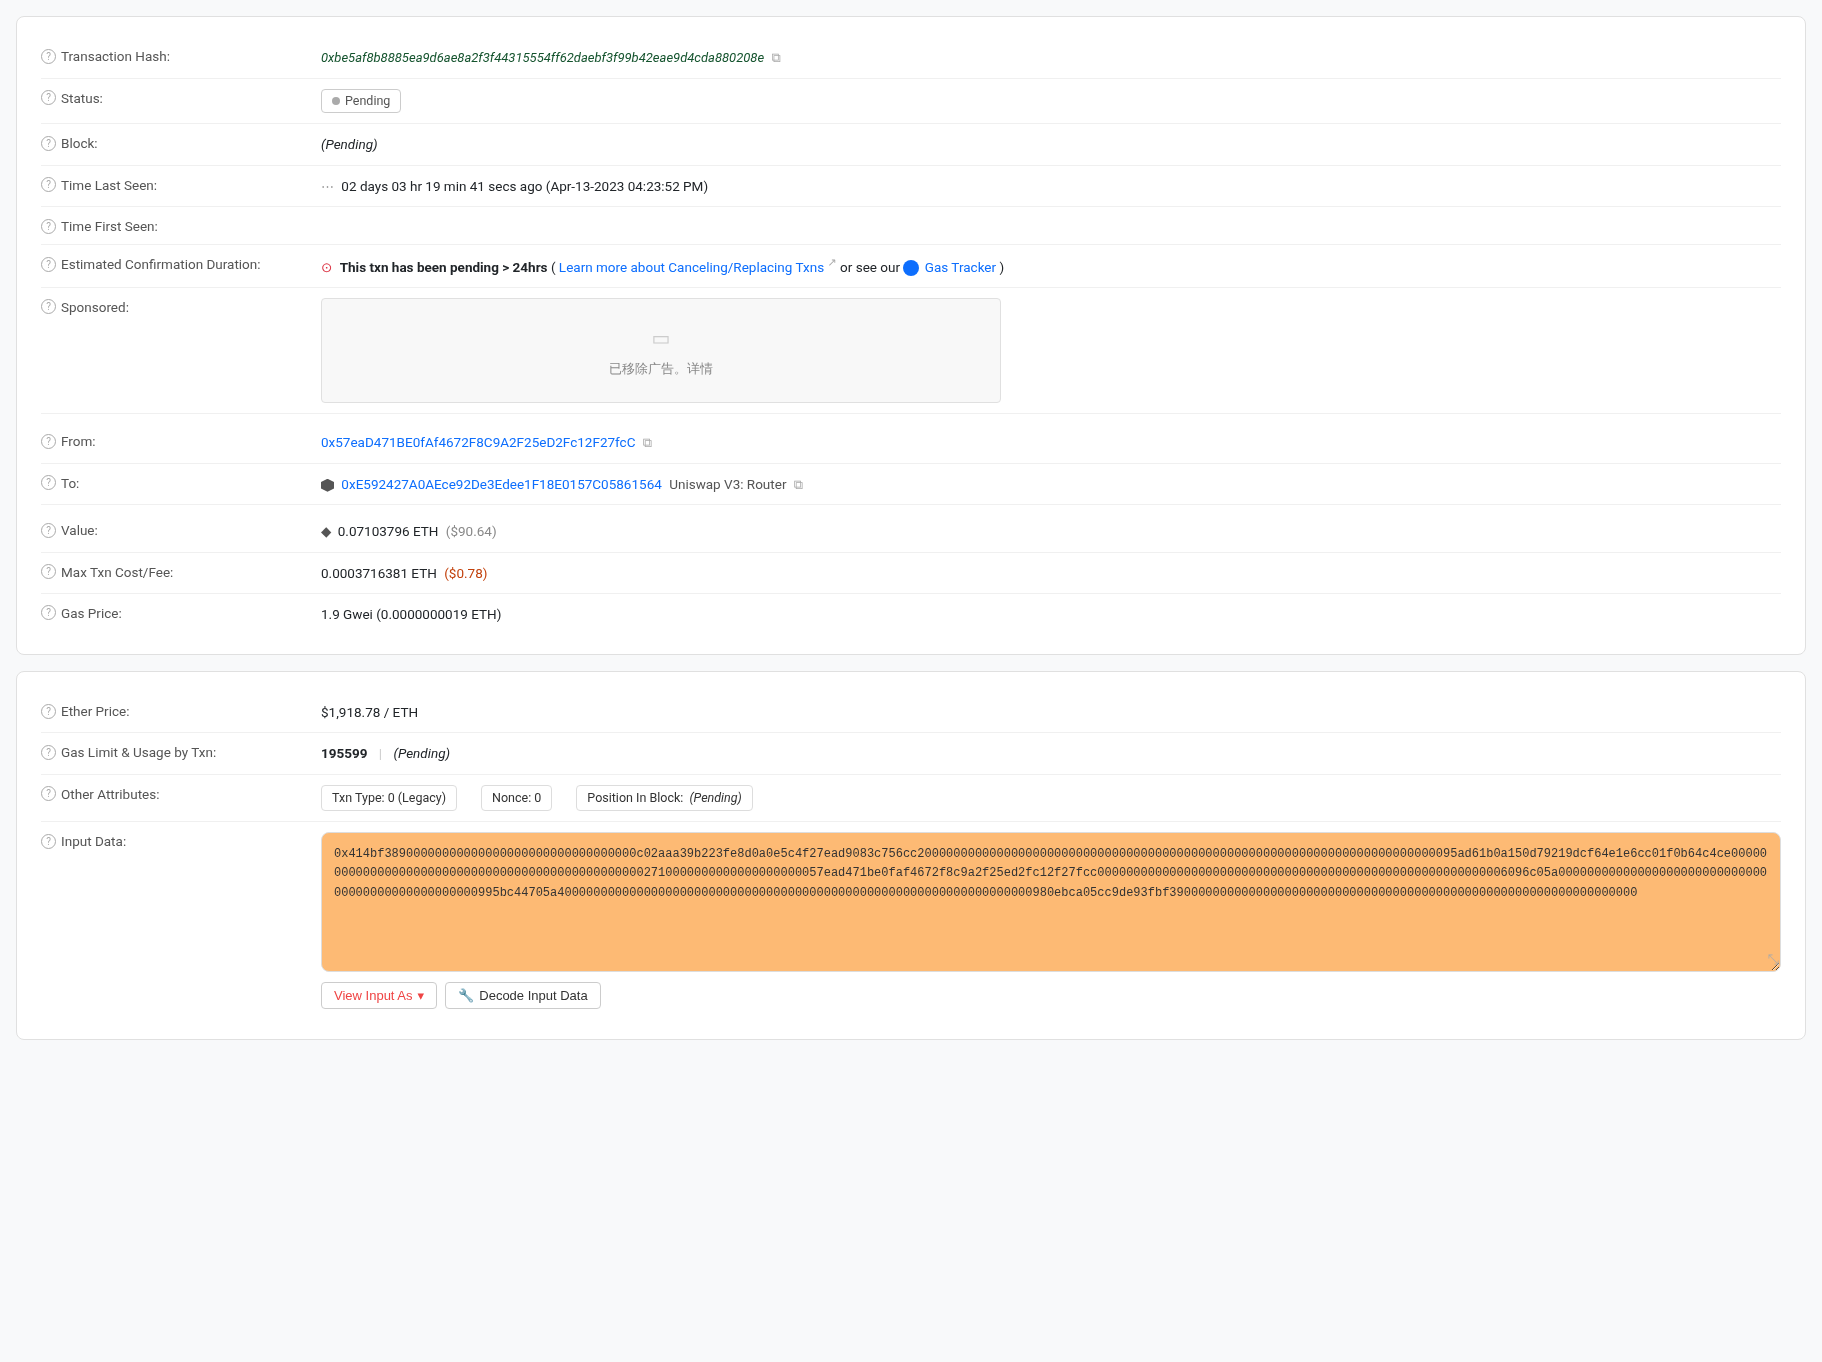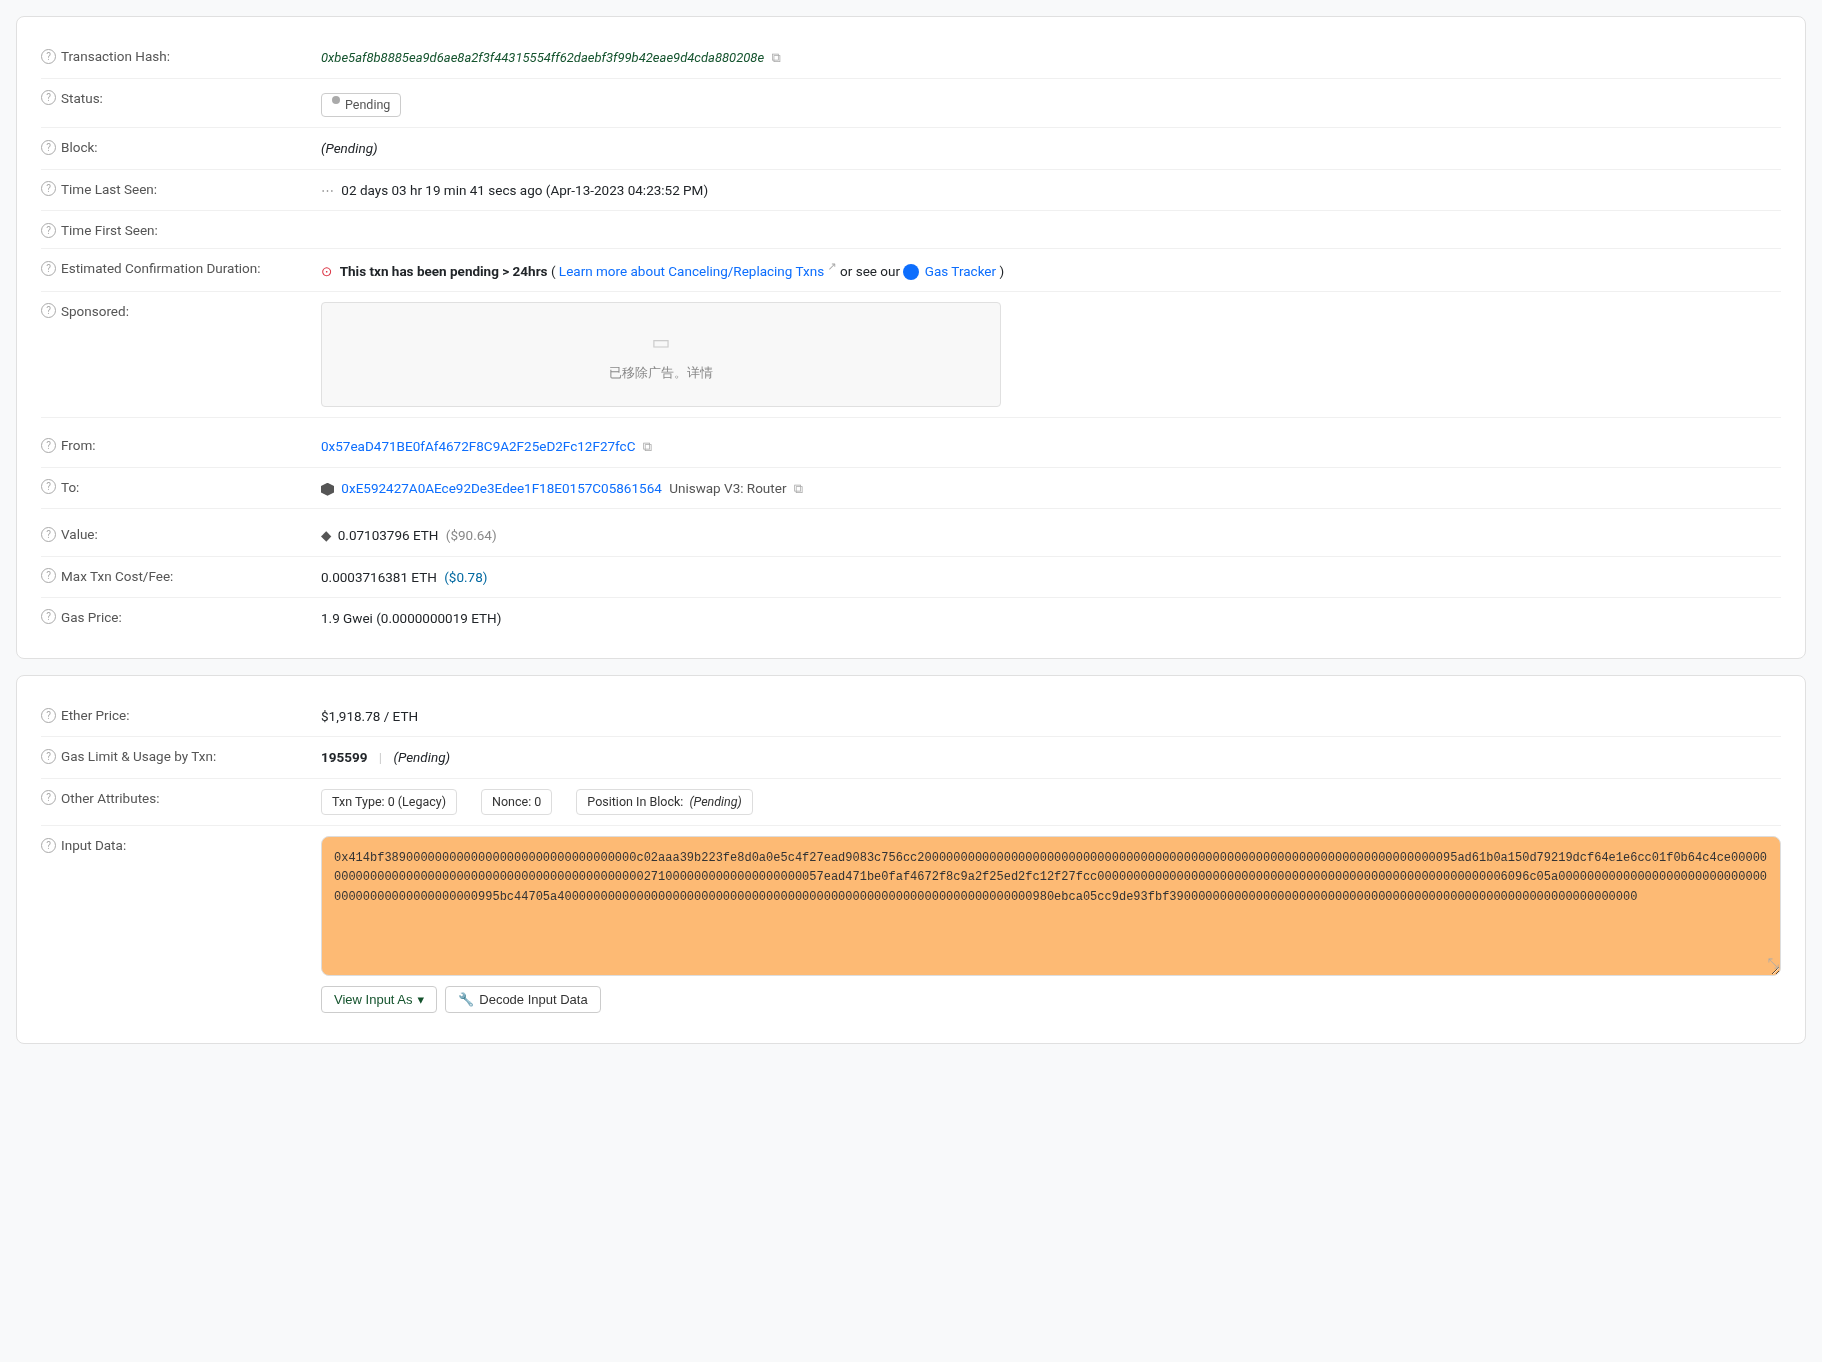--- a/index.html
+++ b/index.html
@@ -58,21 +58,21 @@
       text-decoration: none;
       text-align: center;
     }
     .hash-text {
       font-style: italic;
       color: #14532d;
       font-size: 13px;
     }
     .badge-pending {
       display: inline-flex;
-      align-items: flex-start;
+      align-items: center;
       gap: 5px;
       border: 1px solid #ccc;
       border-radius: 4px;
       padding: 2px 10px;
       font-size: 12.5px;
       color: #555;
       background: #fff;
     }
     .badge-pending .dot {
       width: 8px;
@@ -140,21 +140,21 @@
     .btn-outline {
       border: 1px solid #ccc;
       border-radius: 4px;
       background: #fff;
       padding: 5px 12px;
       font-size: 13px;
       cursor: pointer;
       display: inline-flex;
       align-items: center;
       gap: 5px;
-      color: #14532d;
+      color: #ef4444;
     }
     .btn-decode {
       border: 1px solid #ccc;
       border-radius: 4px;
       background: #fff;
       padding: 5px 12px;
       font-size: 13px;
       cursor: pointer;
       display: inline-flex;
       align-items: center;
@@ -308,21 +308,21 @@
     </div>
   </div>
 
   <div class="row">
     <div class="label">
       <span class="help-icon">?</span>
       <span>Max Txn Cost/Fee:</span>
     </div>
     <div class="value">
       <span>0.0003716381 ETH</span>
-      <span style="color:#0369a1; margin-left:4px;">($0.78)</span>
+      <span style="color:#c2410c; margin-left:4px;">($0.78)</span>
     </div>
   </div>
 
   <div class="row">
     <div class="label">
       <span class="help-icon">?</span>
       <span>Gas Price:</span>
     </div>
     <div class="value">1.9 Gwei (0.0000000019 ETH)</div>
   </div>

